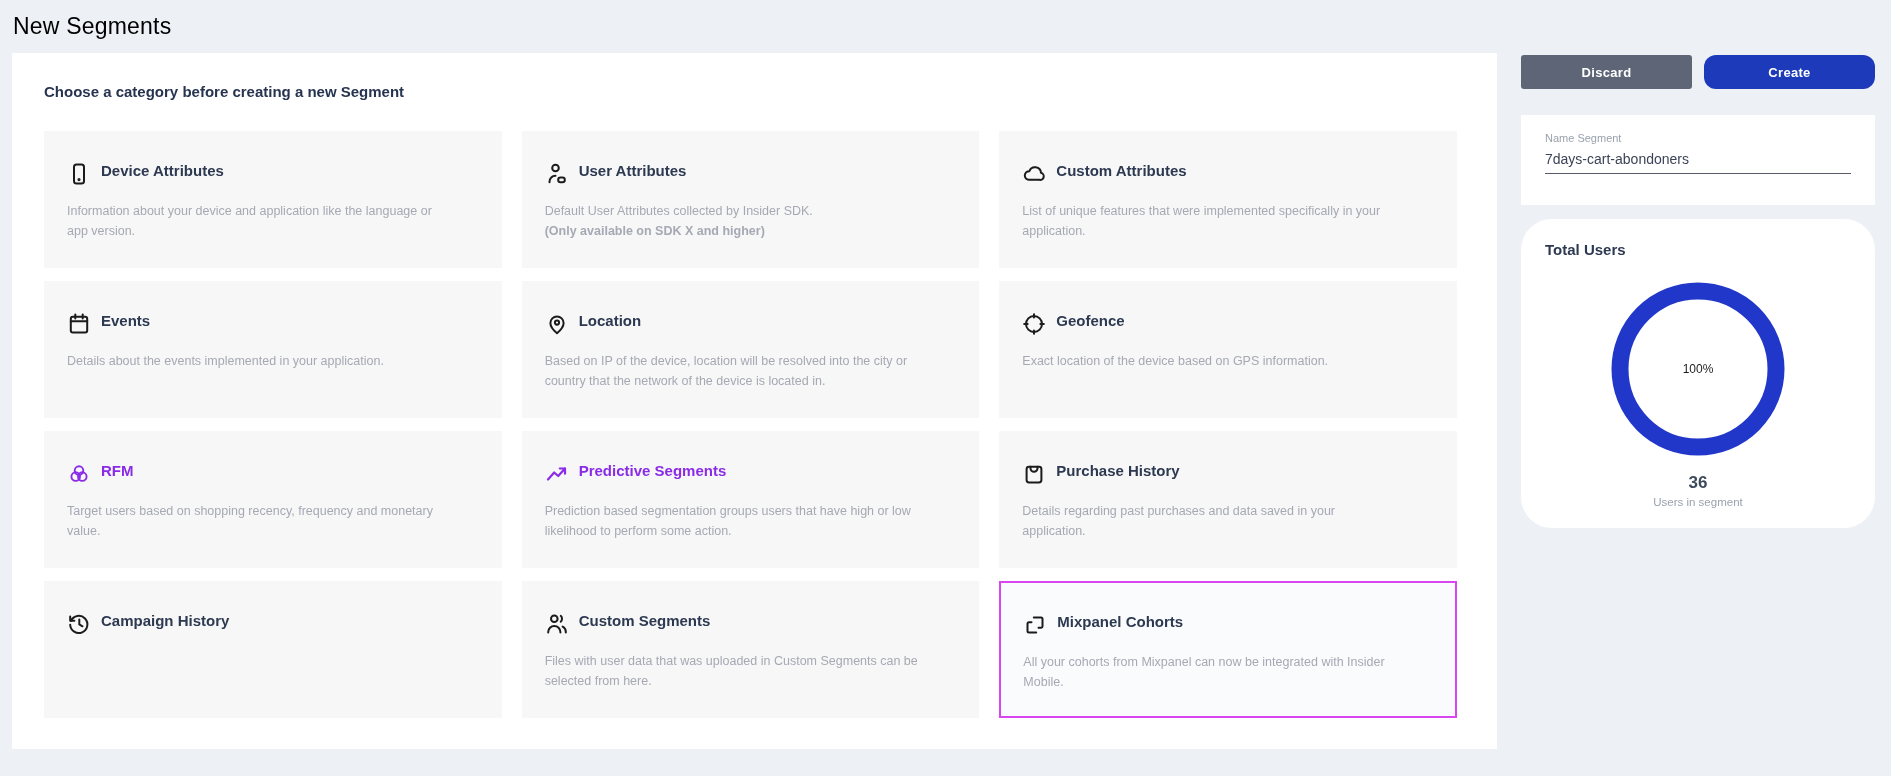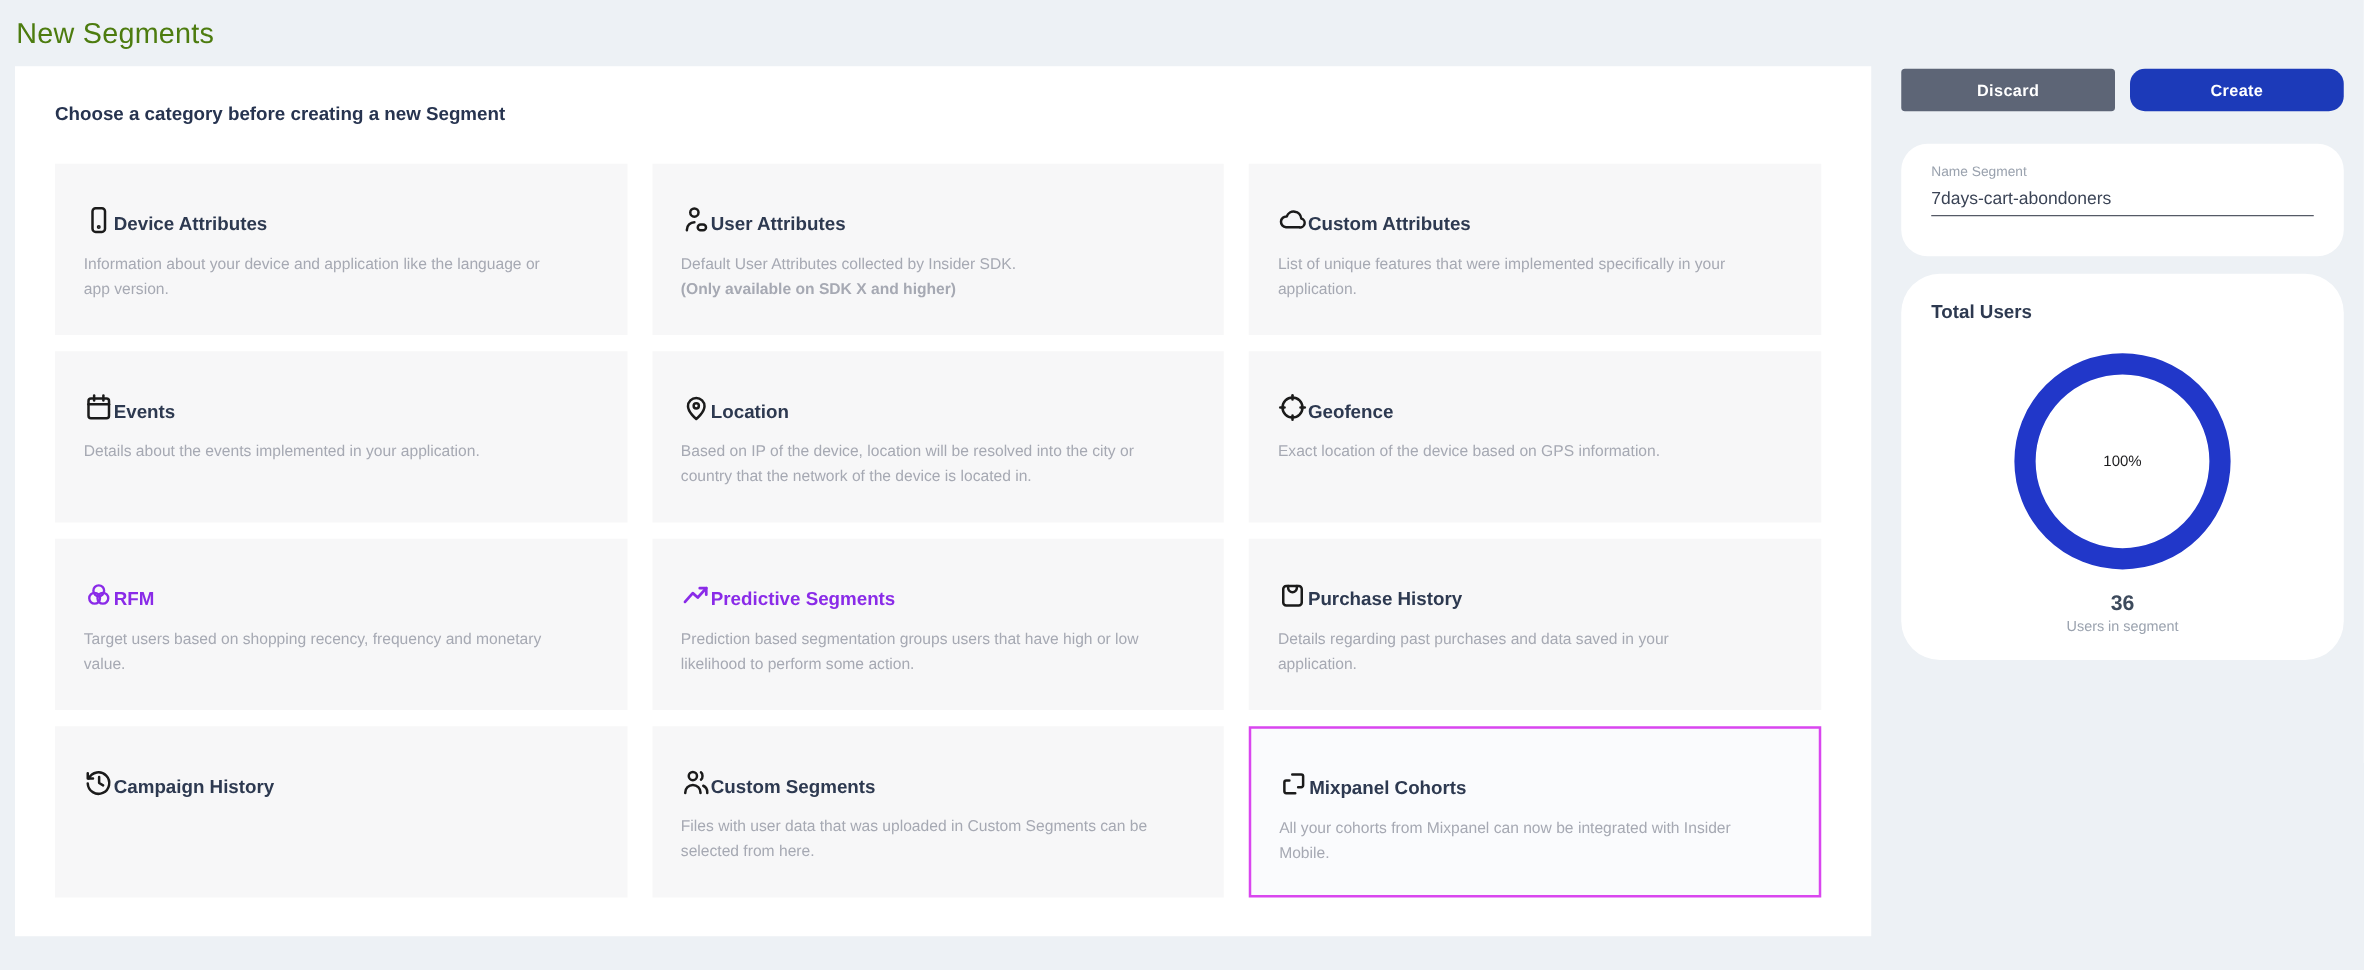--- a/index.html
+++ b/index.html
@@ -6,41 +6,41 @@
   html,body { width:1891px; height:776px; }
   body {
     position:relative;
     background:#edf1f5;
     font-family:"Liberation Sans", sans-serif;
     overflow:hidden;
     color:#2d3950;
   }
   .page-title {
     position:absolute; left:13px; top:13px;
-    font-size:23px; font-weight:400; color:#4d7c0f; letter-spacing:.2px;
+    font-size:23px; font-weight:400; color:#000000; letter-spacing:.2px;
   }
   .panel {
     position:absolute; left:12px; top:53px;
     width:1485px; height:696px; background:#ffffff;
   }
   .subtitle {
     position:absolute; left:32px; top:30px;
     font-size:15px; font-weight:700; color:#273450;
   }
   .cards-grid {
     position:absolute; left:32px; top:78px; width:1413px;
     display:grid; grid-template-columns:repeat(3,1fr); gap:13px 20px;
   }
   .card {
     background:#f7f7f8; height:137px;
     padding:30px 60px 0 22px;
     cursor:pointer; border:1px solid transparent;
   }
   .card.selected { background:#fafbfd; border:2px solid #d946ef; }
-  .card-head { display:flex; align-items:flex-end; gap:0; height:26px; }
+  .card-head { display:flex; align-items:flex-start; gap:10px; height:26px; }
   .icon { width:24px; height:24px; display:inline-flex; align-items:center; justify-content:center; color:#1b1b1b; flex:0 0 auto; }
   .icon svg { width:24px; height:24px; }
   .card-title { font-size:15px; font-weight:600; color:#2d3950; white-space:nowrap; }
   .card.accent .card-title, .card.accent .icon { color:#8a2be8; }
   .card-desc {
     margin:13px 0 0 0; font-size:12.5px; line-height:20px;
     color:#a6a9b3; font-weight:400; max-width:420px;
   }
   .card-desc.bold { margin-top:0; font-weight:700; }
 
@@ -51,21 +51,20 @@
     flex:1; height:34px; border:none; border-radius:3px;
     color:#ffffff; font-family:inherit; font-size:13px; font-weight:700;
     letter-spacing:.3px; cursor:pointer;
   }
   .btn-discard { background:#5d6576; }
   .btn-create  { background:#1c3ab9;border-radius:12px; }
 
   .name-card {
     margin-top:26px; background:#ffffff; height:90px;
     padding:17px 24px 0 24px;
-    border-radius:21px;
   }
   .name-label { display:block; font-size:11px; color:#9aa2ae; margin-bottom:6px; }
   .name-input {
     width:100%; border:none; border-bottom:1px solid #555a66; background:transparent;
     font-family:inherit; font-size:14px; color:#3b4456; padding:0 0 6px 0; outline:none;
   }
 
   .users-card {
     margin-top:14px; background:#ffffff; height:309px;
     padding:22px 24px 0 24px; text-align:center;border-radius:31px;

